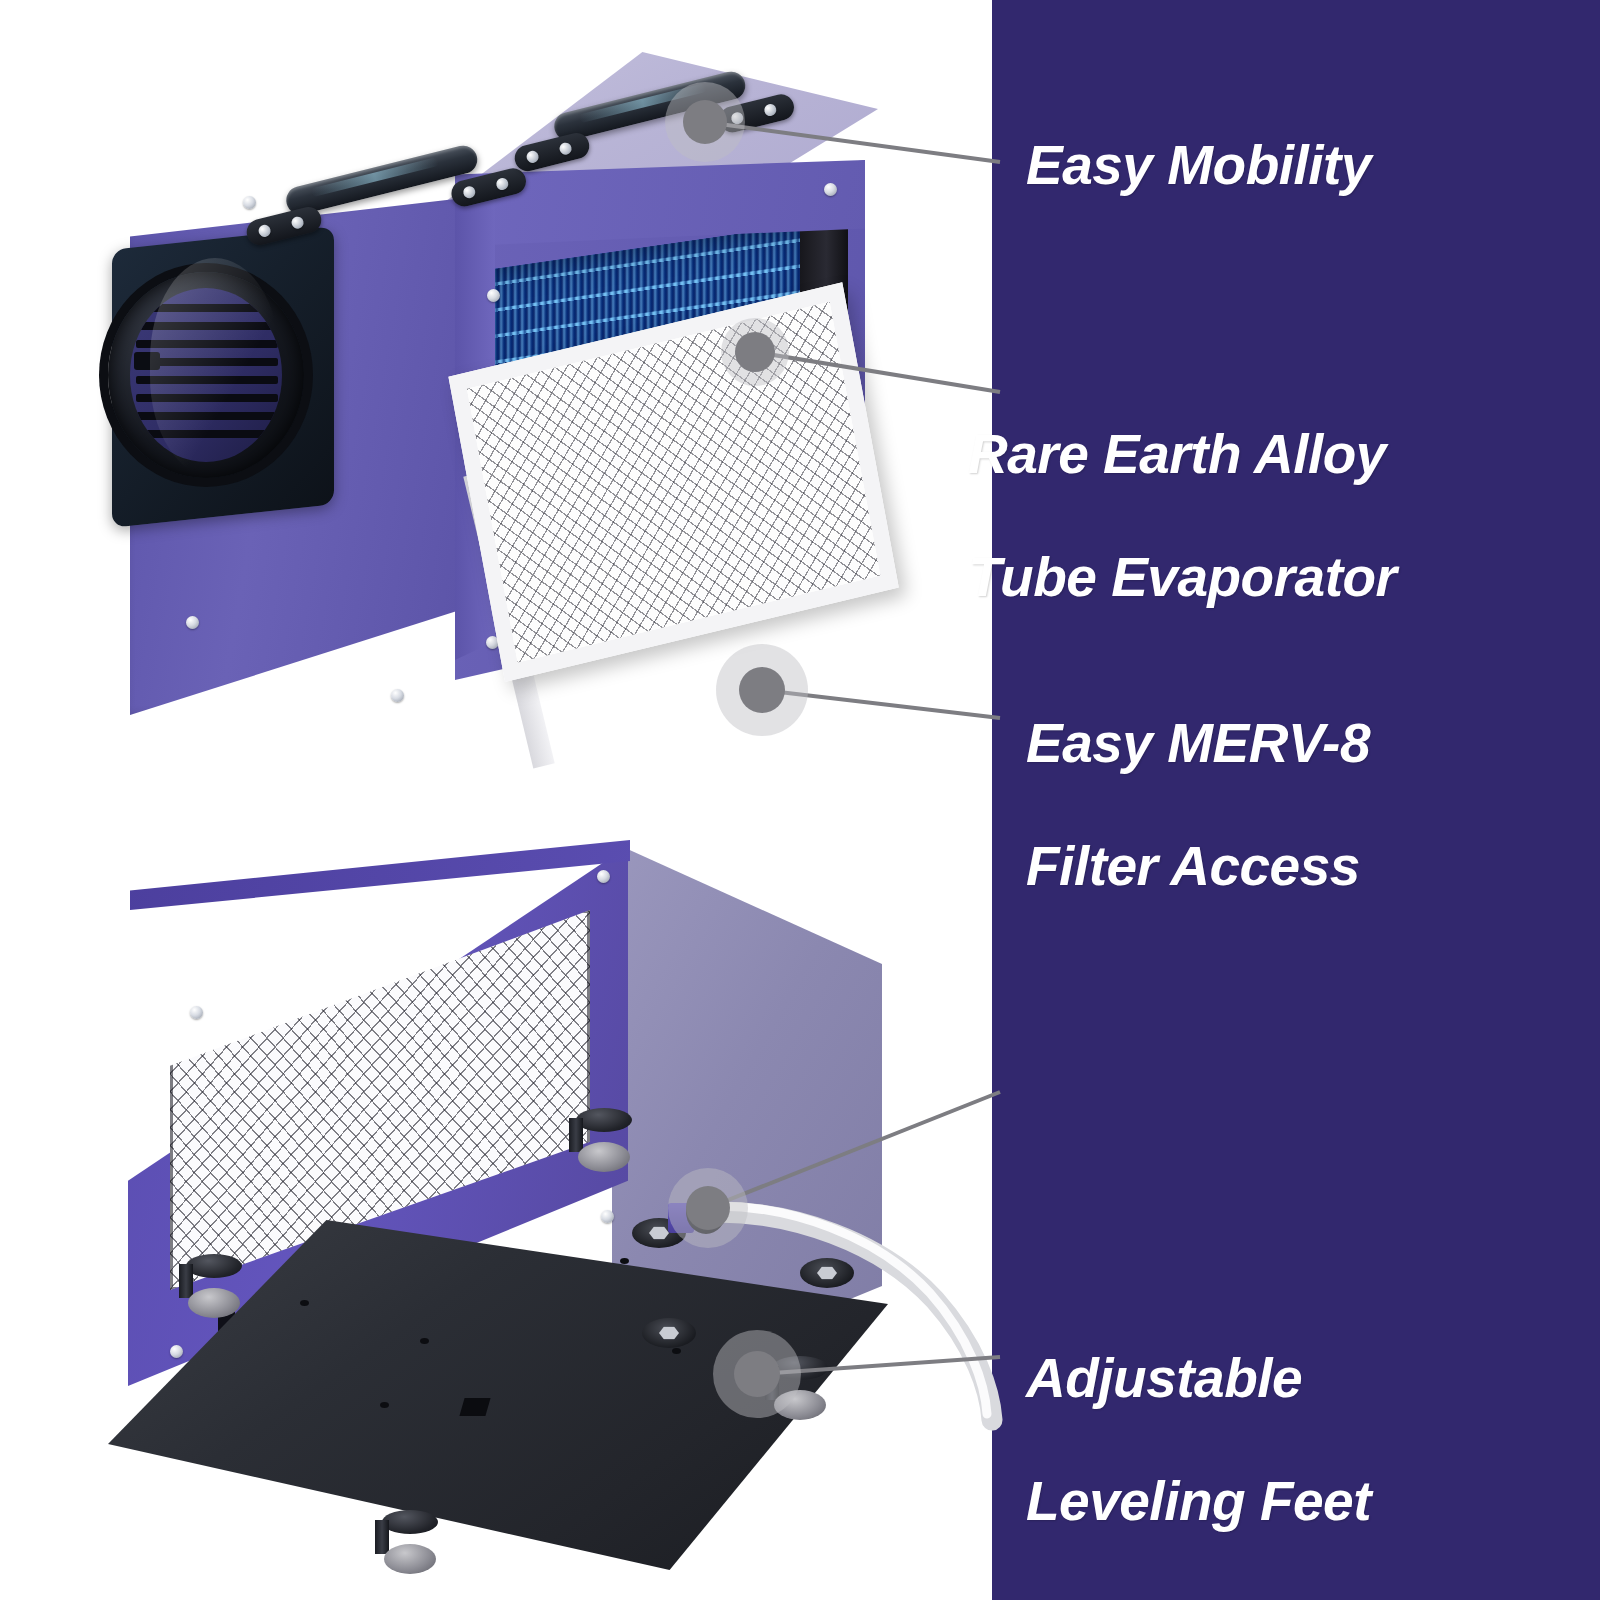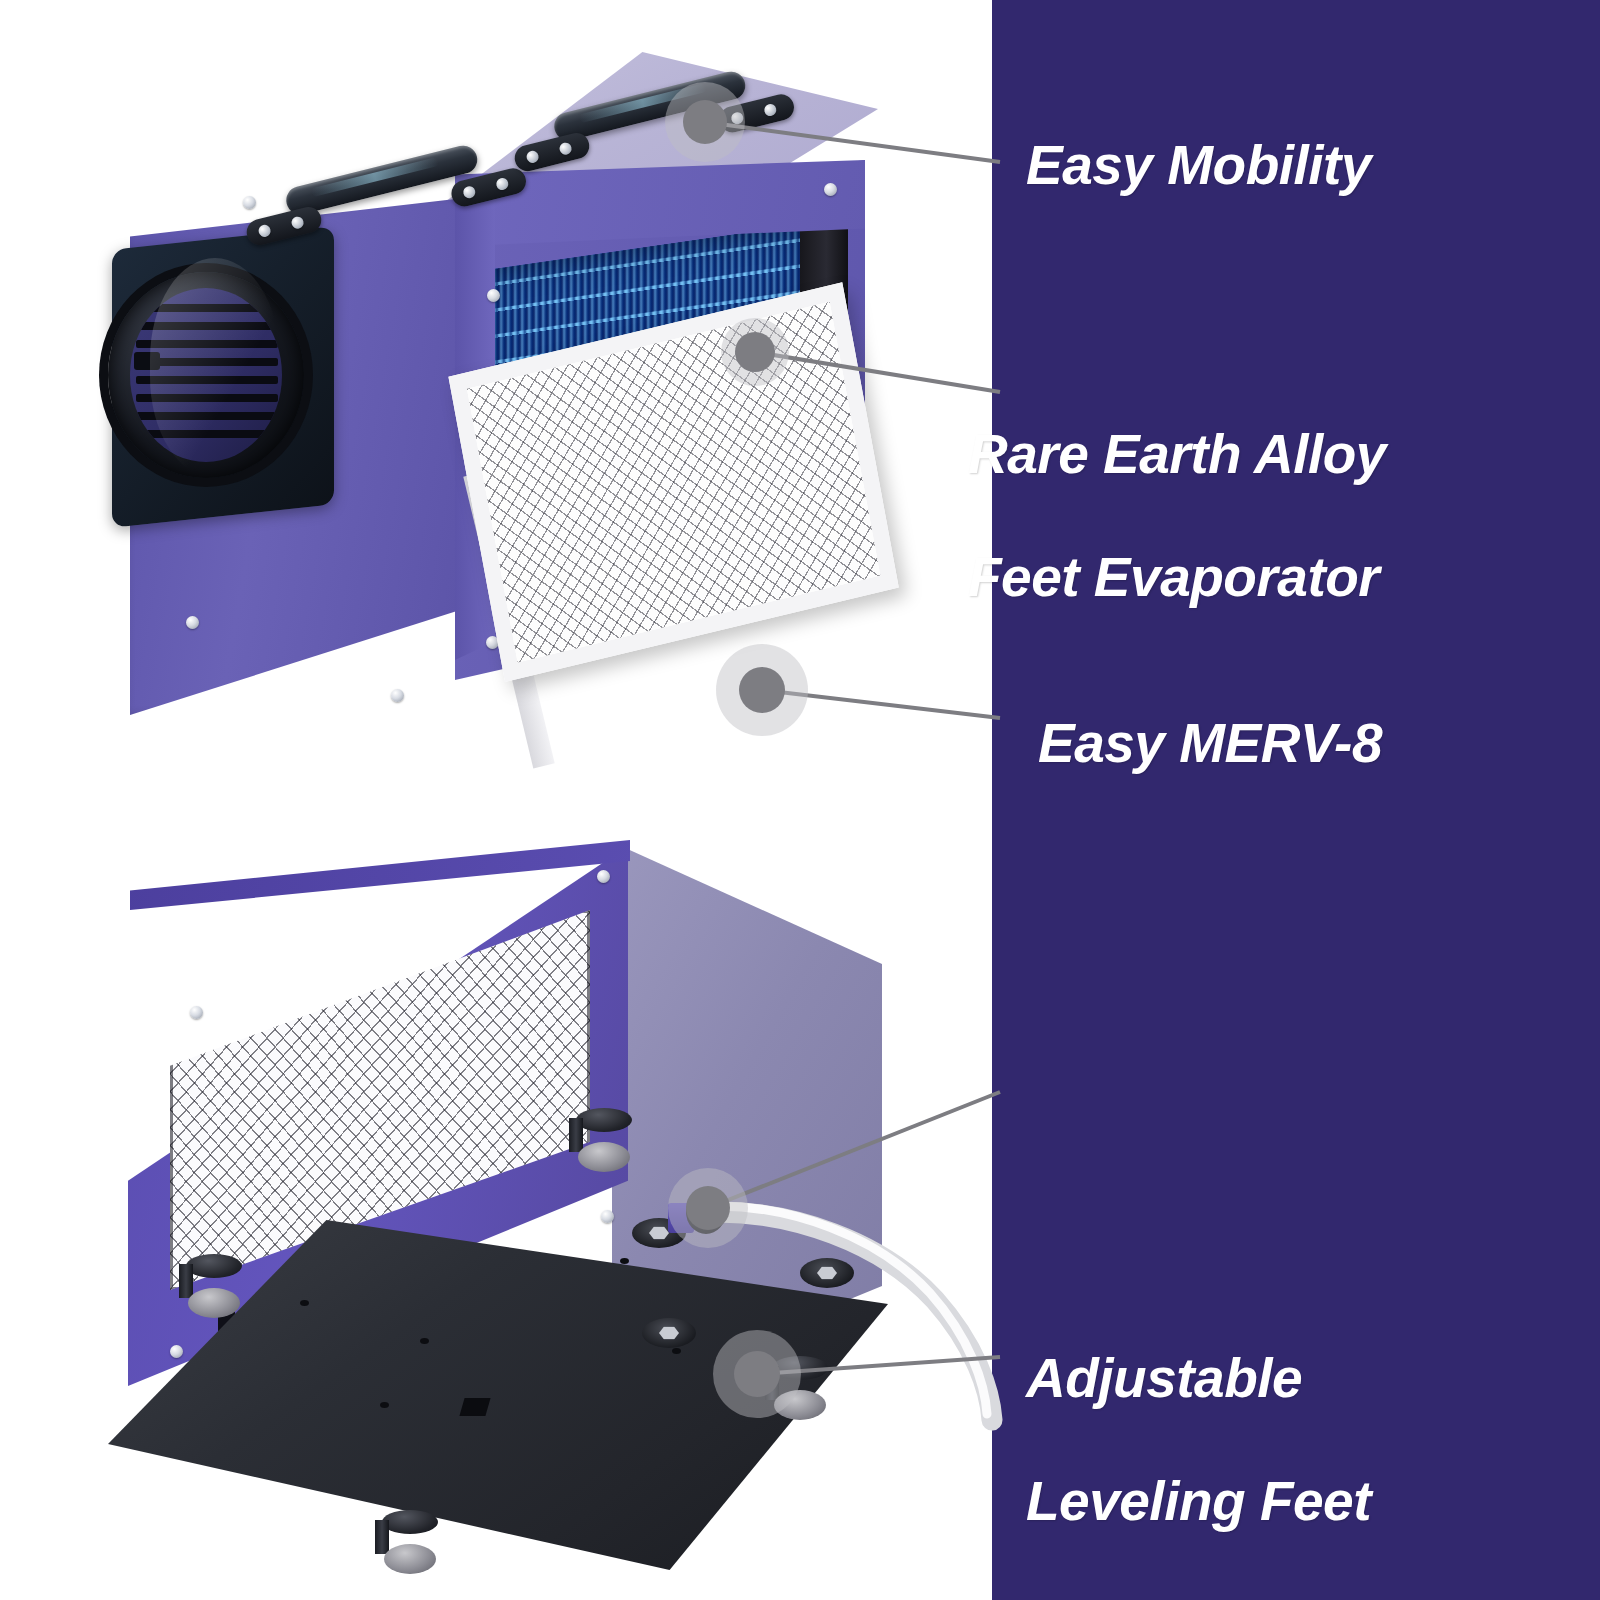--- a/index.html
+++ b/index.html
@@ -429,25 +429,26 @@
       <div class="dot-halo" style="left: 668px; top: 1168px; height: 80px; width: 80px;"></div>
       <div class="dot-core" style="left: 686px; top: 1186px; height: 44px; width: 44px; background: rgb(125, 125, 130);"></div>
       <div class="dot-halo" style="left: 713px; top: 1330px; height: 88px; width: 88px;"></div>
       <div class="dot-core" style="left: 734px; top: 1351px; height: 46px; width: 46px; background: rgb(125, 125, 130);"></div>
     </div>
 
   <div class="callout-label" style="left:1026px;top:135px;">Easy Mobility</div>
 
   <div class="callout-label" style="left:968px;top:362px;">
     <span>Rare Earth Alloy</span><br>
-    <span>Feet Evaporator</span>
+    <span>Tube Evaporator</span>
   </div>
 
-  <div class="callout-label" style="left:1026px;top:651px;margin-left:12px;">
+  <div class="callout-label" style="left:1026px;top:651px;">
     <span>Easy MERV-8</span><br>
+    <span>Filter Access</span>
   </div>
 
 
   <div class="callout-label" style="left:1026px;top:1286px;">
     <span>Adjustable</span><br>
     <span>Leveling Feet</span>
   </div>
 
 </div>
 

